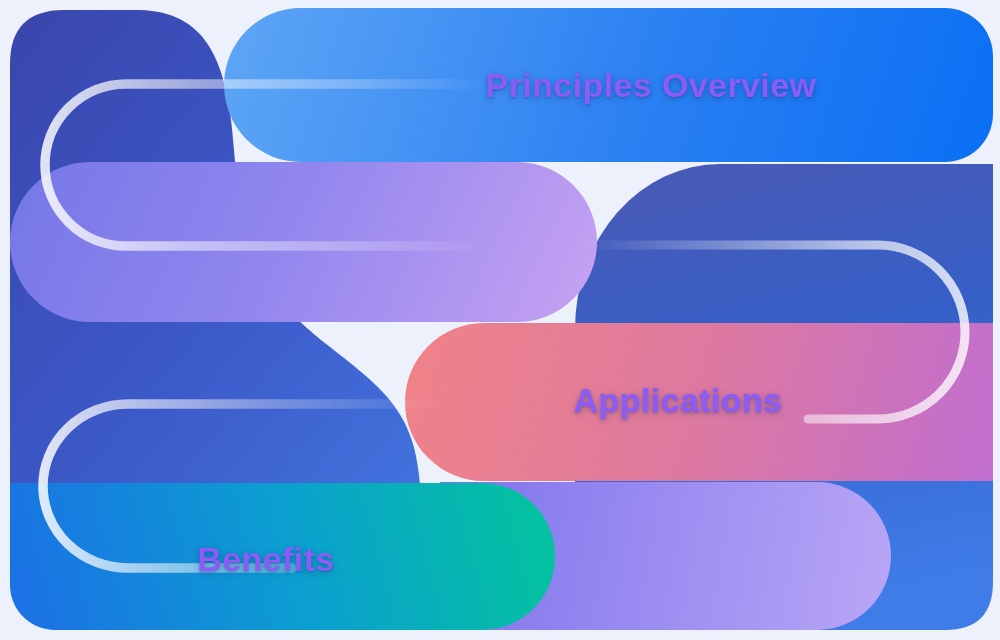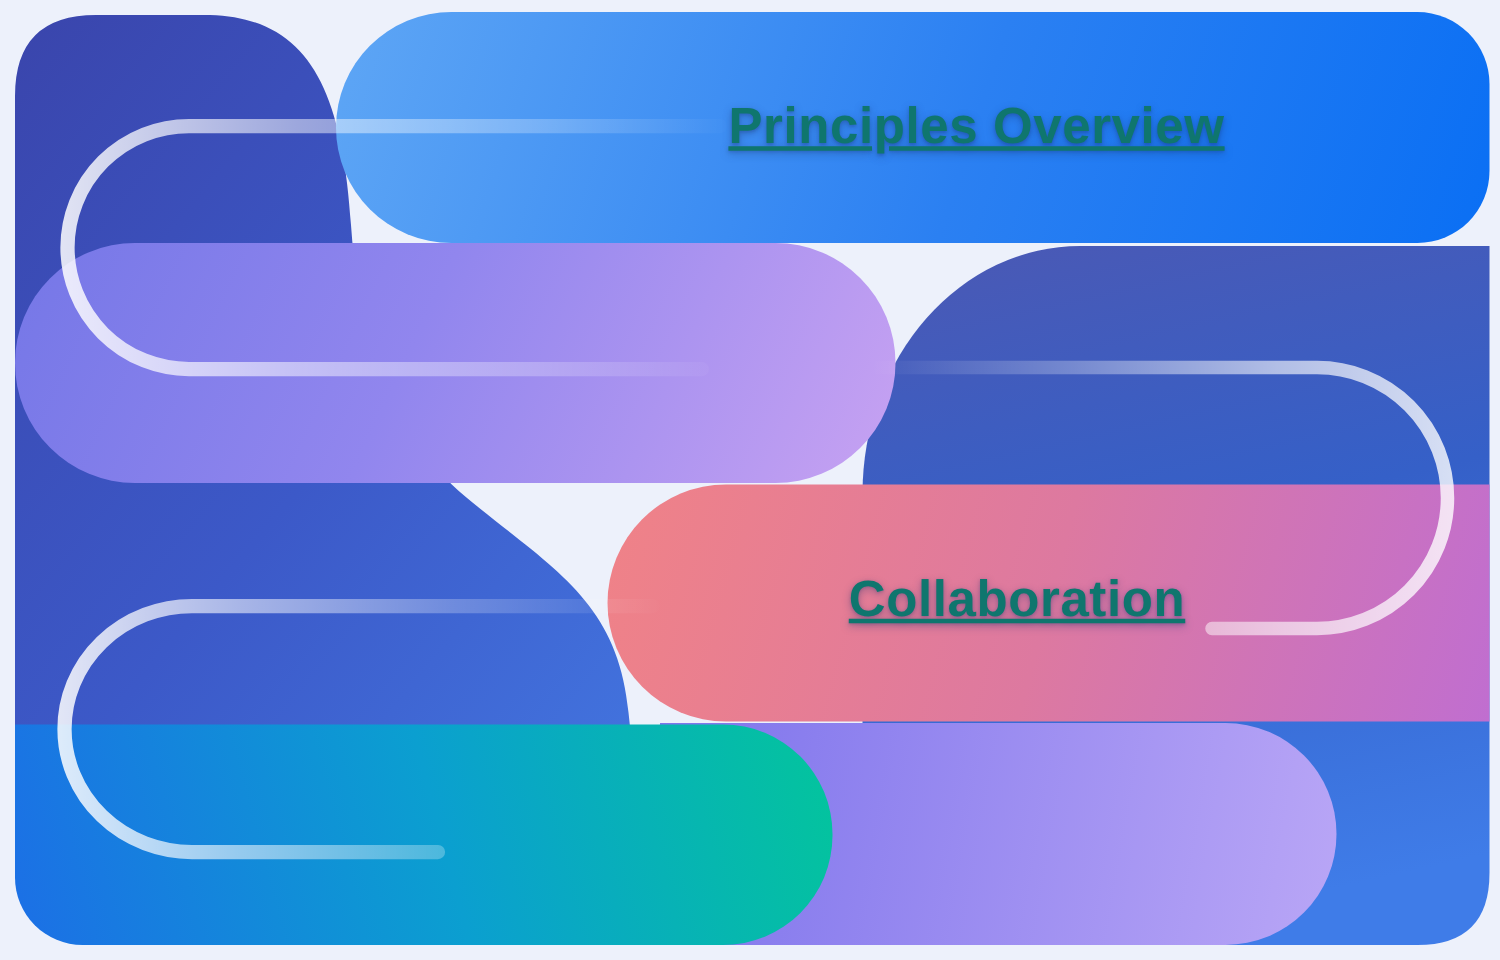--- a/index.html
+++ b/index.html
@@ -38,23 +38,22 @@
   }
   .pill-benefits{
     left:10px;top:483px;width:545px;height:147px;
     border-radius:0 73px 73px 45px;
     background:linear-gradient(75deg,var(--benefits-0) 0%,var(--benefits-1) 52%,var(--benefits-2) 100%);
     z-index:9;
   }
   .labels{z-index:30;pointer-events:none;}
   .pill-label{
     position:absolute;transform:translate(-50%,-50%);
-    color:#0f766e;font-weight:700;font-size:34px;letter-spacing:.4px;white-space:nowrap;
+    color:#8b5cf6;font-weight:700;font-size:34px;letter-spacing:.4px;white-space:nowrap;
     text-shadow:0 2px 6px rgba(23,48,110,.35),0 1px 2px rgba(23,48,110,.25);
-    text-decoration:underline;
   }
   .label-principles{left:651px;top:85px;}
   .label-testing{left:315px;top:244px;}
   .label-collaboration{left:678px;top:400px;}
   .label-benefits{left:266px;top:559px;}
   #blob-layer{z-index:1;}
   #stroke-layer{z-index:20;}
 </style>
 </head>
 <body>
@@ -110,16 +109,17 @@
         <stop offset="1" stop-color="#ffffff" stop-opacity="0"></stop>
       </linearGradient>
     </defs>
     <path d="M 480 84 L 126 84 A 81 81 0 0 0 126 246 L 468 246" fill="none" stroke="url(#gs1)" stroke-width="9.5" stroke-linecap="round"></path>
     <path d="M 585 245 L 878 245 A 87 87 0 0 1 878 419 L 808 419" fill="none" stroke="url(#gs2)" stroke-width="9" stroke-linecap="round"></path>
     <path d="M 435 404 L 128 404 A 85 82 0 0 0 128 568 L 292 568" fill="none" stroke="url(#gs3)" stroke-width="9.5" stroke-linecap="round"></path>
   </svg>
 
   <div class="layer labels">
     <div class="pill-label label-principles">Principles Overview</div>
-    <div class="pill-label label-collaboration">Collaboration</div>
+    <div class="pill-label label-collaboration">Applications</div>
+    <div class="pill-label label-benefits">Benefits</div>
   </div>
 
 </div>
 
 </body></html>

